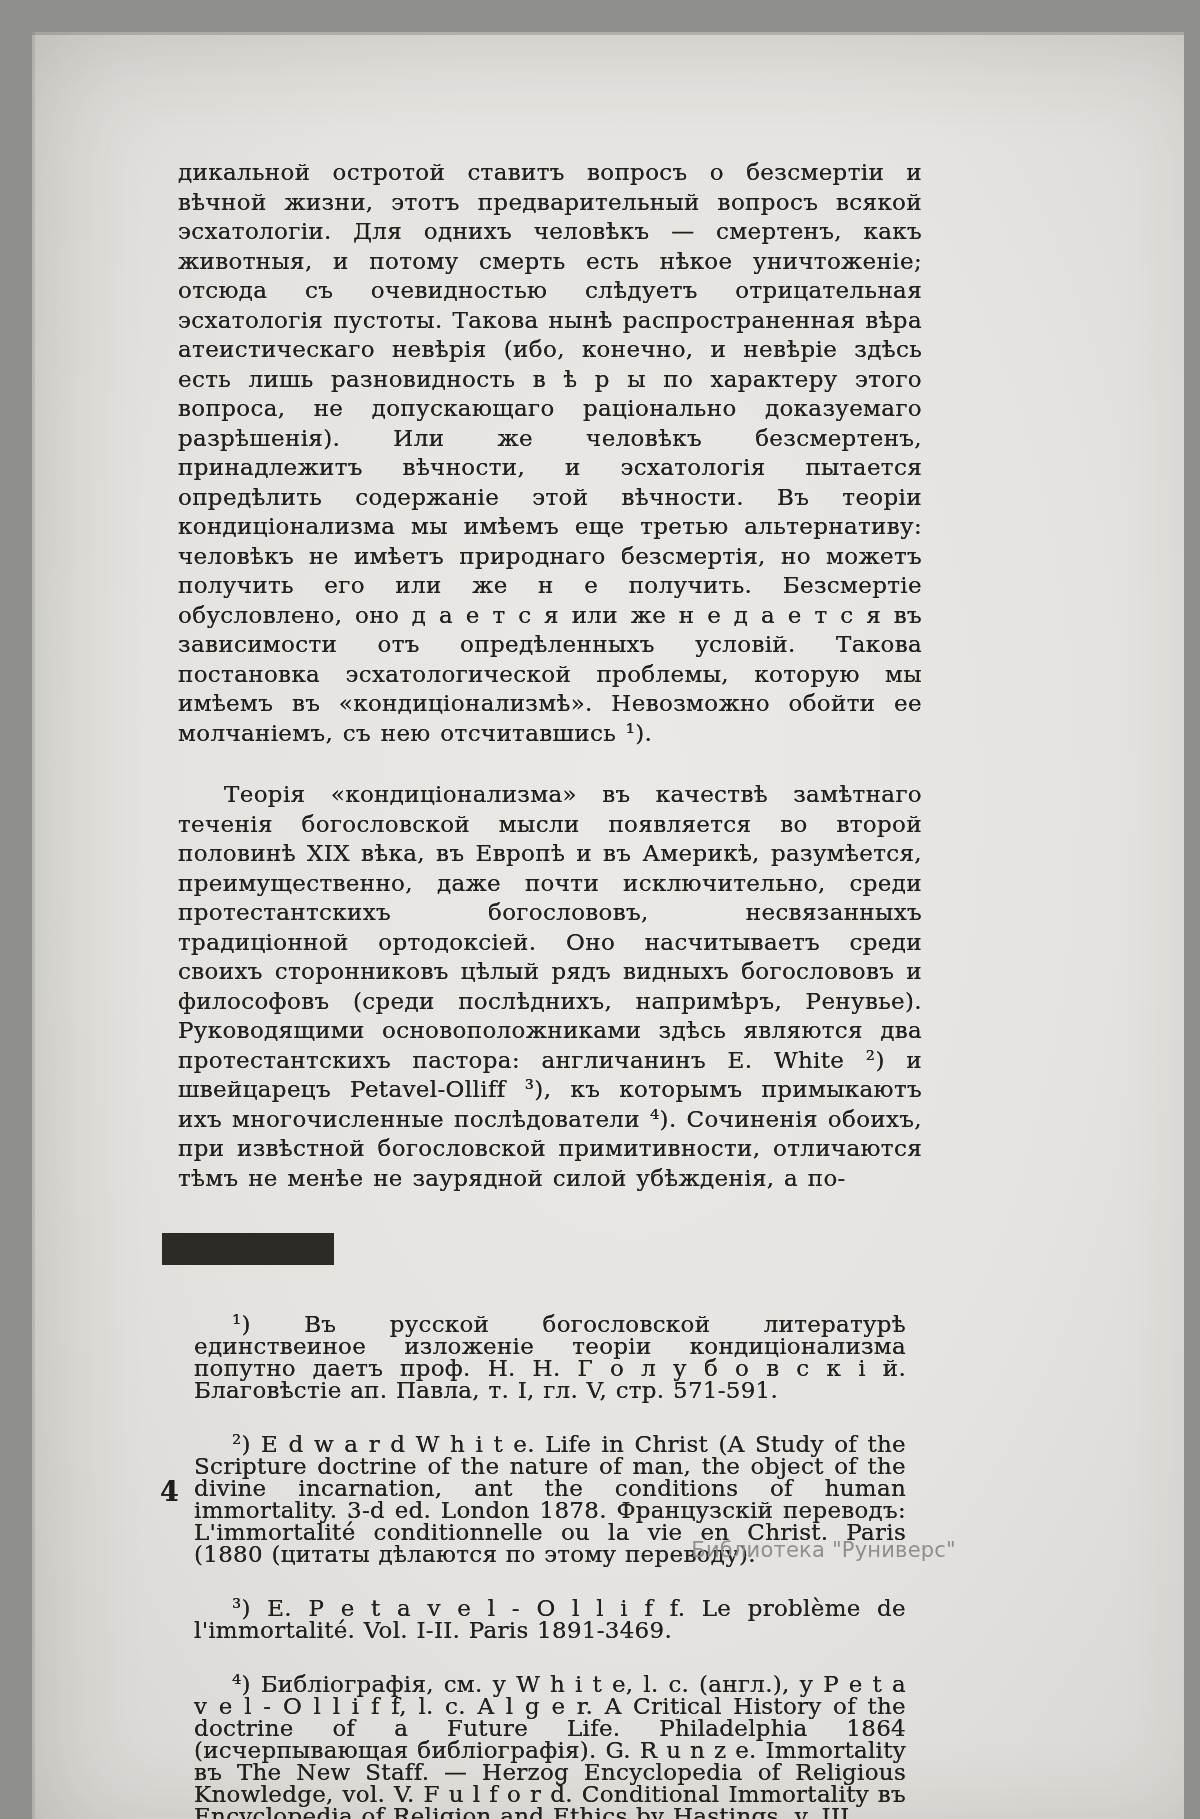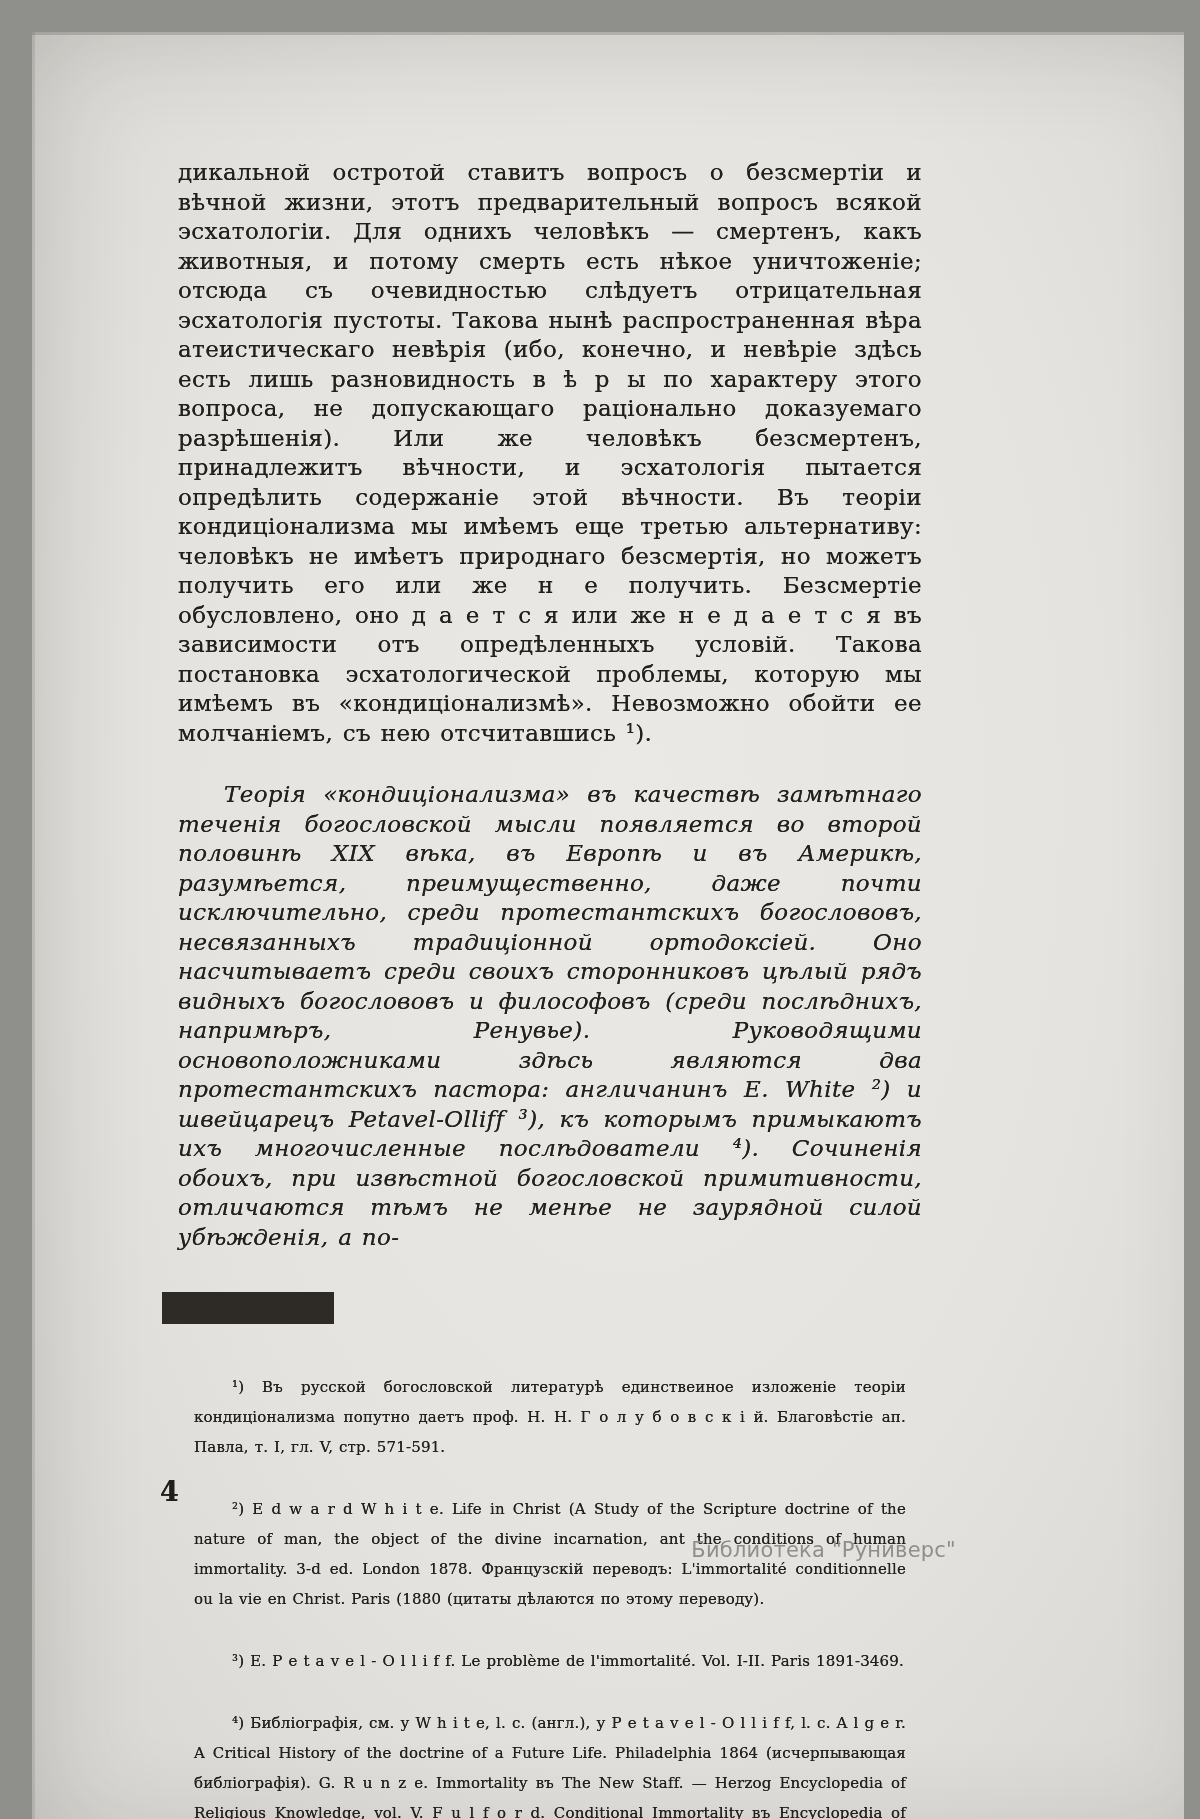--- a/index.html
+++ b/index.html
@@ -27,30 +27,30 @@
     width: 808px;
   }
   .body-para {
     font-size: 23px;
     line-height: 29.5px;
     text-align: justify;
     letter-spacing: 0.015em;
     word-spacing: 2px;
     text-shadow: 0 0 0.6px rgba(25, 22, 18, 0.85);
   }
-  .body-para.indented { text-indent: 46px; font-style: italic; }
+  .body-para.indented { text-indent: 46px; }
   .footnote-rule {
     width: 172px;
     height: 2px;
     background: #2e2b27;
     margin: 24px 0 16px 0;
   }
   .footnote {
-    font-size: 15px;
-    line-height: 30px;
+    font-size: 23px;
+    line-height: 22px;
     text-align: justify;
     text-indent: 38px;
     letter-spacing: 0.012em;
     word-spacing: 1px;
     text-shadow: 0 0 0.5px rgba(25, 22, 18, 0.85);
   }
   .page-number {
     position: absolute;
     left: 112px;
     top: 1428px;

